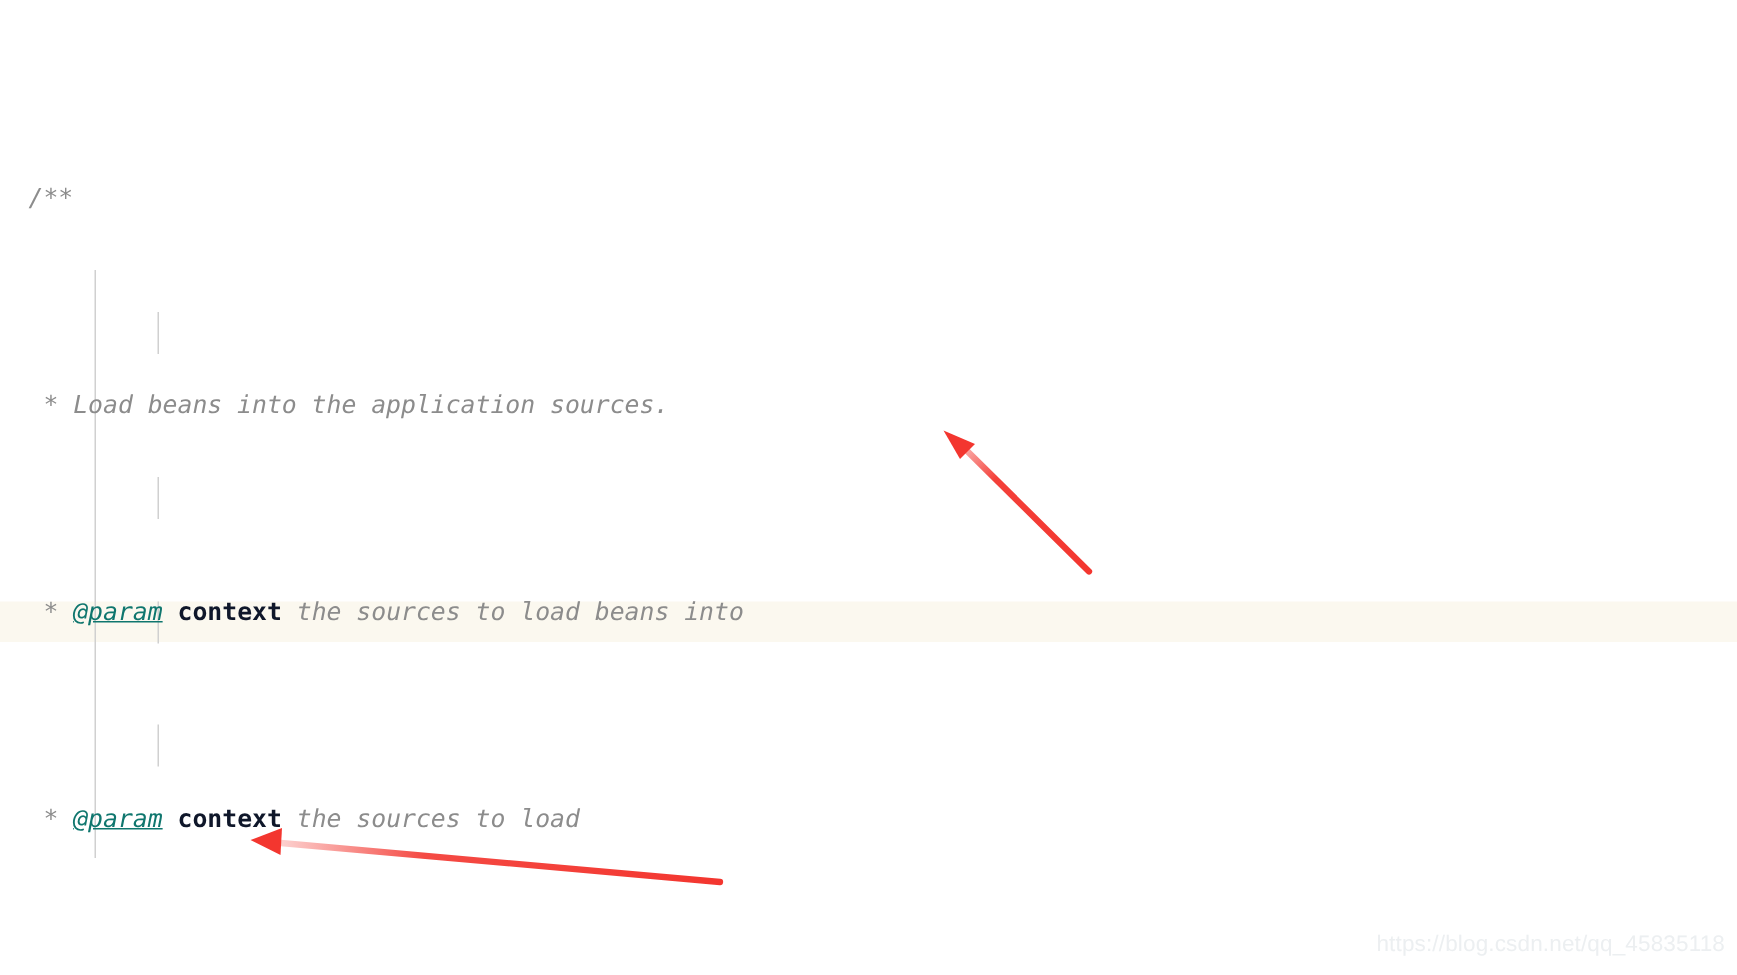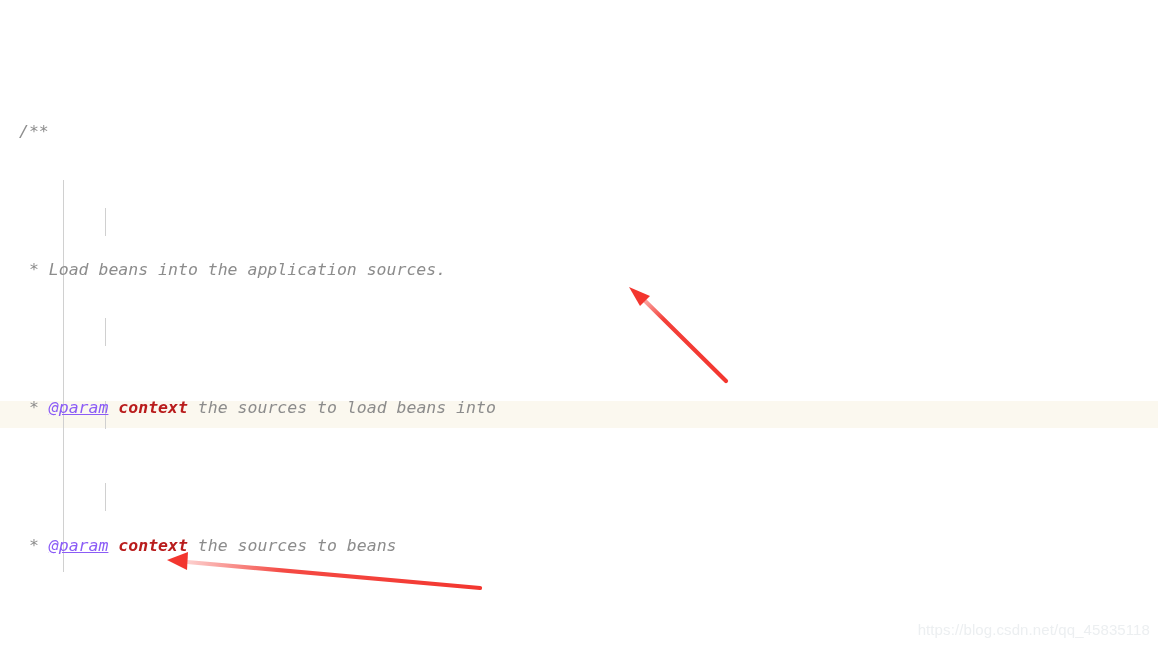--- a/index.html
+++ b/index.html
@@ -47,22 +47,22 @@
     z-index: 2;
     white-space: pre;
   }
   .line {
     height: 27.6px;
     white-space: pre;
     padding-left: 19px;
     overflow: hidden;
   }
   .cmt     { color: #8c8c8c; font-style: italic; }
-  .tag     { color: #8b5cf6; font-style: italic; text-decoration: underline; }
-  .cmtb    { color: #b91c1c; font-style: italic; font-weight: bold; }
+  .tag     { color: #0f766e; font-style: italic; text-decoration: underline; }
+  .cmtb    { color: #0f172a; font-weight: bold; }
 
   
   .annot-layer {
     position: absolute;
     left: 0; top: 0;
     width: 1158px; height: 650px;
     z-index: 5;
     pointer-events: none;
   }
 
@@ -97,21 +97,21 @@
     
     <div class="line"><span class="cmt">/**</span></div>
 
     
     <div class="line"><span class="cmt"> * Load beans into the application sources.</span></div>
 
     
     <div class="line"><span class="cmt"> * </span><span class="tag">@param</span><span class="cmt"> </span><span class="cmtb">context</span><span class="cmt"> </span><span class="cmt">the sources to load beans into</span></div>
 
     
-    <div class="line"><span class="cmt"> * </span><span class="tag">@param</span><span class="cmt"> </span><span class="cmtb">context</span><span class="cmt"> </span><span class="cmt">the sources to beans</span></div>
+    <div class="line"><span class="cmt"> * </span><span class="tag">@param</span><span class="cmt"> </span><span class="cmtb">context</span><span class="cmt"> </span><span class="cmt">the sources to load</span></div>
 
     
     
 
     
     
 
     
     
 

